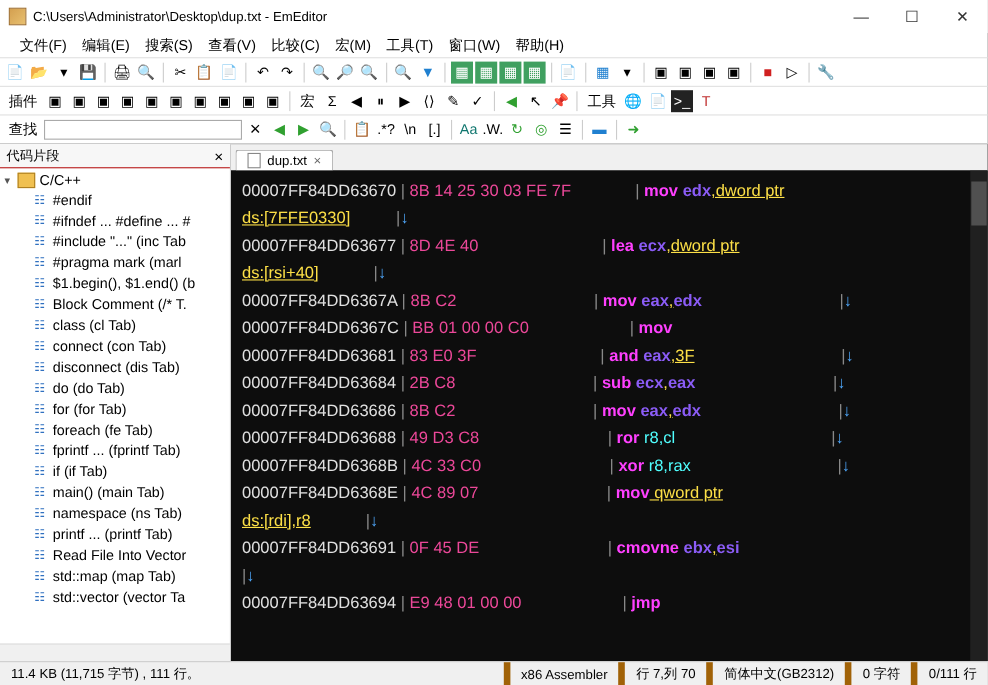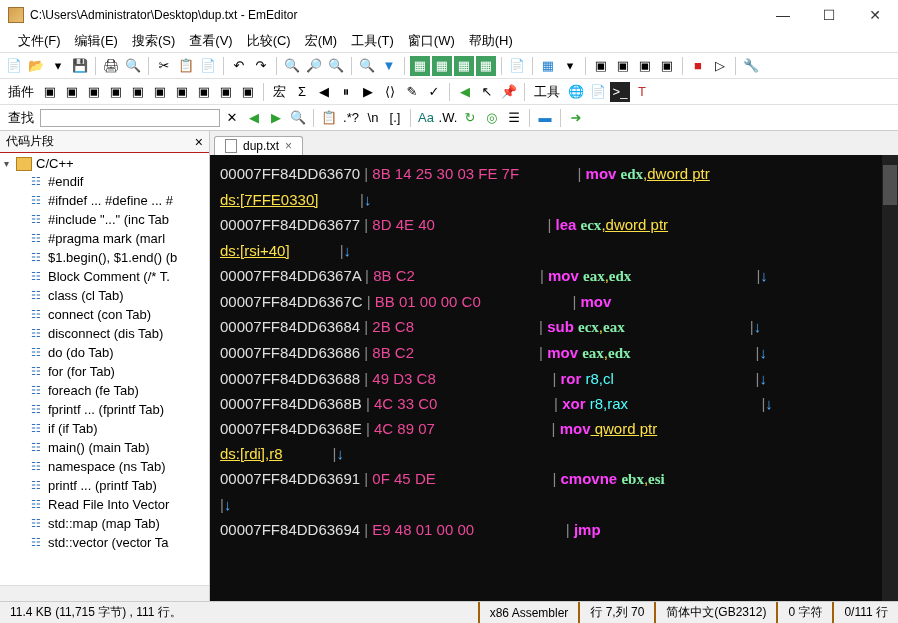--- a/index.html
+++ b/index.html
@@ -29,28 +29,28 @@
 .tabrow { height: 24px; background: #f0f0f0; display: flex; align-items: flex-end; padding-left: 4px; }
 .tab { background: #fff; border: 1px solid #aaa; border-bottom: none; padding: 2px 10px; font-size: 12px; display: flex; align-items: center; gap: 6px; border-radius: 3px 3px 0 0; }
 .tab .docicon { width: 12px; height: 14px; background: #fff; border: 1px solid #888; }
 .tab .tx { font-size: 12px; color: #666; }
 .code { flex: 1; background: #0d0d0d; color: #ddd; font-family: Consolas, monospace; font-size: 15px; padding: 6px 10px; line-height: 25px; overflow: hidden; position: relative; }
 .codeline { white-space: pre; }
 .addr { color: #e0e0e0; }
 .pipe { color: #888; }
 .bytes { color: #ec4899; }
 .mnemonic { color: #ff40ff; font-weight: bold; }
-.reg-y { color: #86efac; font-weight: bold; font-family: Liberation Serif, serif; }
+.reg-y { color: #8b5cf6; font-weight: bold; }
 .reg-c { color: #50ffff; }
 .mem { color: #fde047; text-decoration: underline; }
 .arrow { color: #50aaff; }
 .vscroll { position: absolute; right: 0; top: 0; width: 16px; height: 100%; background: #202020; }
 .vscroll .thumb { position: absolute; top: 10px; width: 14px; left: 1px; height: 40px; background: #505050; }
 .statusbar { height: 22px; border-top: 1px solid #ccc; display: flex; align-items: center; font-size: 12px; background: #f0f0f0; }
-.statusbar .cell { padding: 0 10px; border-right: 2px solid #a16207; height: 100%; display: flex; align-items: center; }
+.statusbar .cell { padding: 0 10px; border-right: 6px solid #a16207; height: 100%; display: flex; align-items: center; }
 .statusbar .cell:last-child { border-right: none; }
 .flex1 { flex: 1; }
 </style>
 </head>
 <body>
 
 <div class="titlebar">
   <div class="appicon"></div>
   <div class="title">C:\Users\Administrator\Desktop\dup.txt - EmEditor</div>
   <div class="wbtn">—</div>
@@ -278,20 +278,21 @@
         <span class="tx">×</span>
       </div>
     </div>
     <div class="code" id="code-area">
       <div class="codeline"><span class="addr">00007FF84DD63670</span> <span class="pipe">|</span> <span class="bytes">8B 14 25 30 03 FE 7F</span>              <span class="pipe">|</span> <span class="mnemonic">mov</span> <span class="reg-y">edx</span><span class="mem">,dword ptr</span></div>
         <div class="codeline"><span class="mem">ds:[7FFE0330]</span>          <span class="pipe">|</span><span class="arrow">↓</span></div>
         <div class="codeline"><span class="addr">00007FF84DD63677</span> <span class="pipe">|</span> <span class="bytes">8D 4E 40</span>                           <span class="pipe">|</span> <span class="mnemonic">lea</span> <span class="reg-y">ecx</span><span class="mem">,dword ptr</span></div>
         <div class="codeline"><span class="mem">ds:[rsi+40]</span>            <span class="pipe">|</span><span class="arrow">↓</span></div>
         <div class="codeline"><span class="addr">00007FF84DD6367A</span> <span class="pipe">|</span> <span class="bytes">8B C2</span>                              <span class="pipe">|</span> <span class="mnemonic">mov</span> <span class="reg-y">eax</span><span class="mem">,</span><span class="reg-y">edx</span>                              <span class="pipe">|</span><span class="arrow">↓</span></div>
         <div class="codeline"><span class="addr">00007FF84DD6367C</span> <span class="pipe">|</span> <span class="bytes">BB 01 00 00 C0</span>                      <span class="pipe">|</span> <span class="mnemonic">mov</span></div>
+        <div class="codeline"><span class="addr">00007FF84DD63681</span> <span class="pipe">|</span> <span class="bytes">83 E0 3F</span>                           <span class="pipe">|</span> <span class="mnemonic">and</span> <span class="reg-y">eax</span><span class="mem">,3F</span>                                <span class="pipe">|</span><span class="arrow">↓</span></div>
         <div class="codeline"><span class="addr">00007FF84DD63684</span> <span class="pipe">|</span> <span class="bytes">2B C8</span>                              <span class="pipe">|</span> <span class="mnemonic">sub</span> <span class="reg-y">ecx</span><span class="mem">,</span><span class="reg-y">eax</span>                              <span class="pipe">|</span><span class="arrow">↓</span></div>
         <div class="codeline"><span class="addr">00007FF84DD63686</span> <span class="pipe">|</span> <span class="bytes">8B C2</span>                              <span class="pipe">|</span> <span class="mnemonic">mov</span> <span class="reg-y">eax</span><span class="mem">,</span><span class="reg-y">edx</span>                              <span class="pipe">|</span><span class="arrow">↓</span></div>
         <div class="codeline"><span class="addr">00007FF84DD63688</span> <span class="pipe">|</span> <span class="bytes">49 D3 C8</span>                            <span class="pipe">|</span> <span class="mnemonic">ror</span> <span class="reg-c">r8,cl</span>                                  <span class="pipe">|</span><span class="arrow">↓</span></div>
         <div class="codeline"><span class="addr">00007FF84DD6368B</span> <span class="pipe">|</span> <span class="bytes">4C 33 C0</span>                            <span class="pipe">|</span> <span class="mnemonic">xor</span> <span class="reg-c">r8,rax</span>                                <span class="pipe">|</span><span class="arrow">↓</span></div>
         <div class="codeline"><span class="addr">00007FF84DD6368E</span> <span class="pipe">|</span> <span class="bytes">4C 89 07</span>                            <span class="pipe">|</span> <span class="mnemonic">mov</span><span class="mem"> qword ptr</span></div>
         <div class="codeline"><span class="mem">ds:[rdi],r8</span>            <span class="pipe">|</span><span class="arrow">↓</span></div>
         <div class="codeline"><span class="addr">00007FF84DD63691</span> <span class="pipe">|</span> <span class="bytes">0F 45 DE</span>                            <span class="pipe">|</span> <span class="mnemonic">cmovne</span> <span class="reg-y">ebx</span><span class="mem">,</span><span class="reg-y">esi</span></div>
         <div class="codeline"><span class="pipe">|</span><span class="arrow">↓</span></div>
         <div class="codeline"><span class="addr">00007FF84DD63694</span> <span class="pipe">|</span> <span class="bytes">E9 48 01 00 00</span>                      <span class="pipe">|</span> <span class="mnemonic">jmp</span></div>
         <div class="vscroll">

